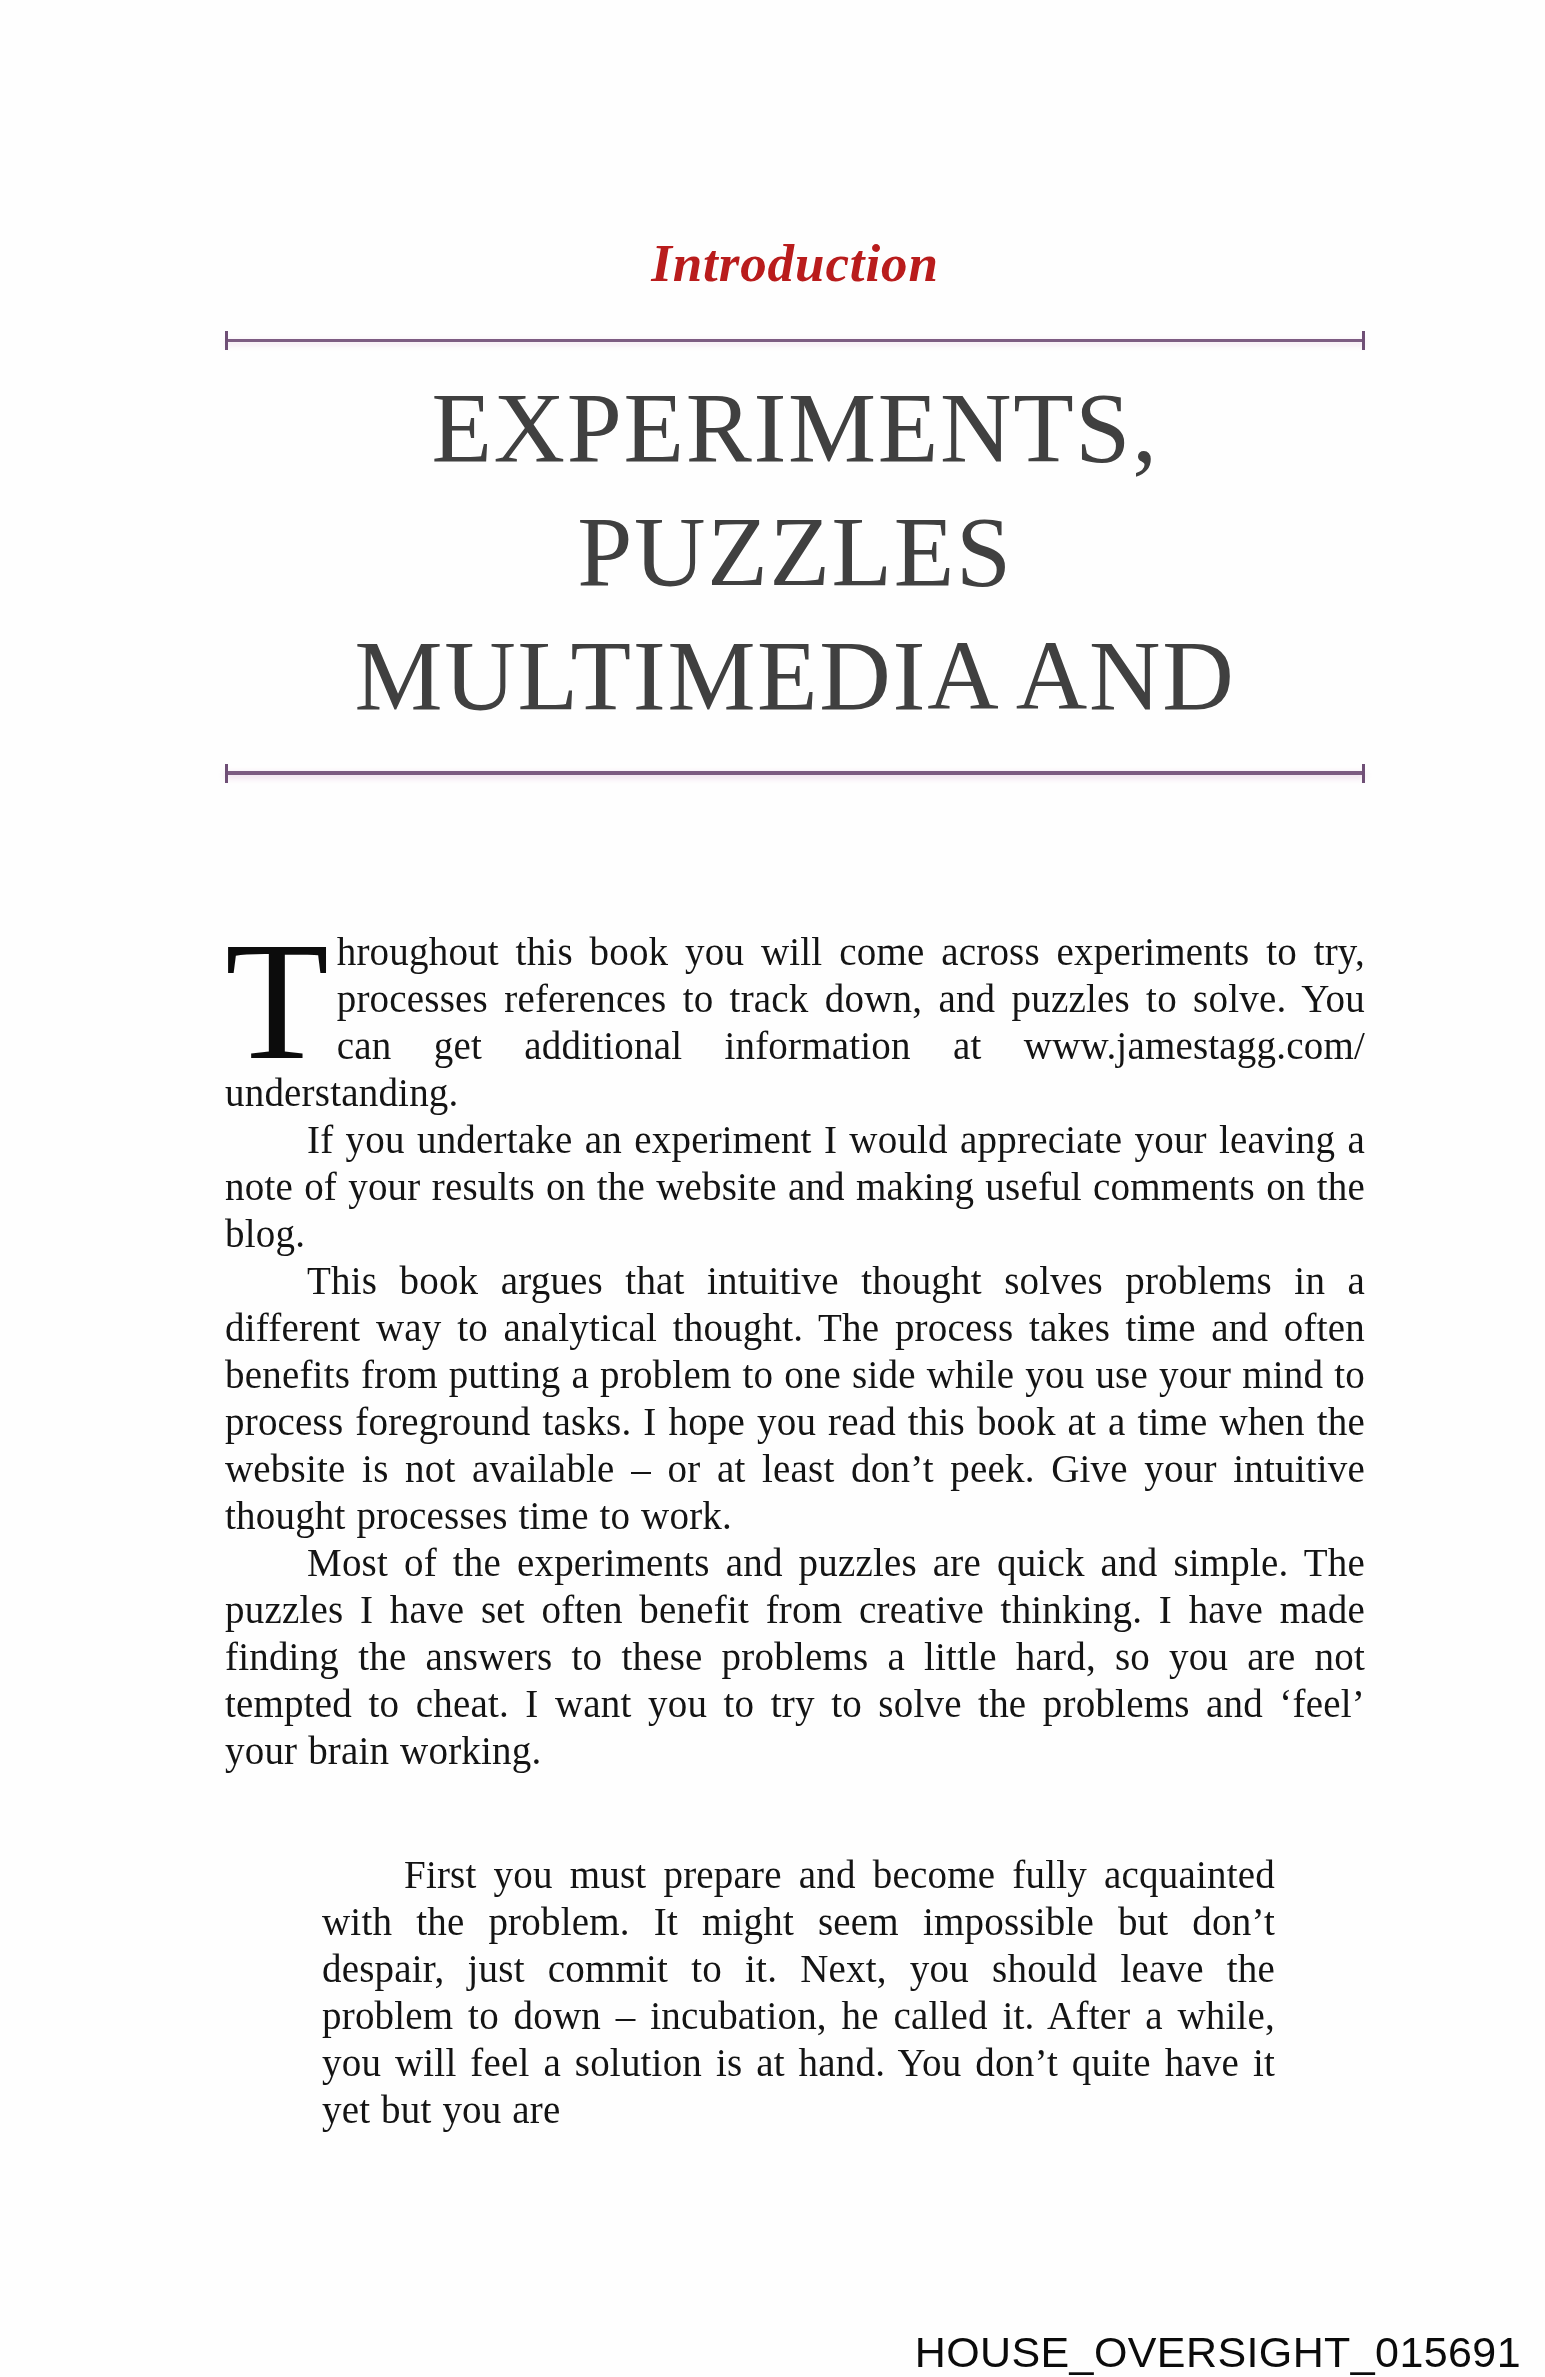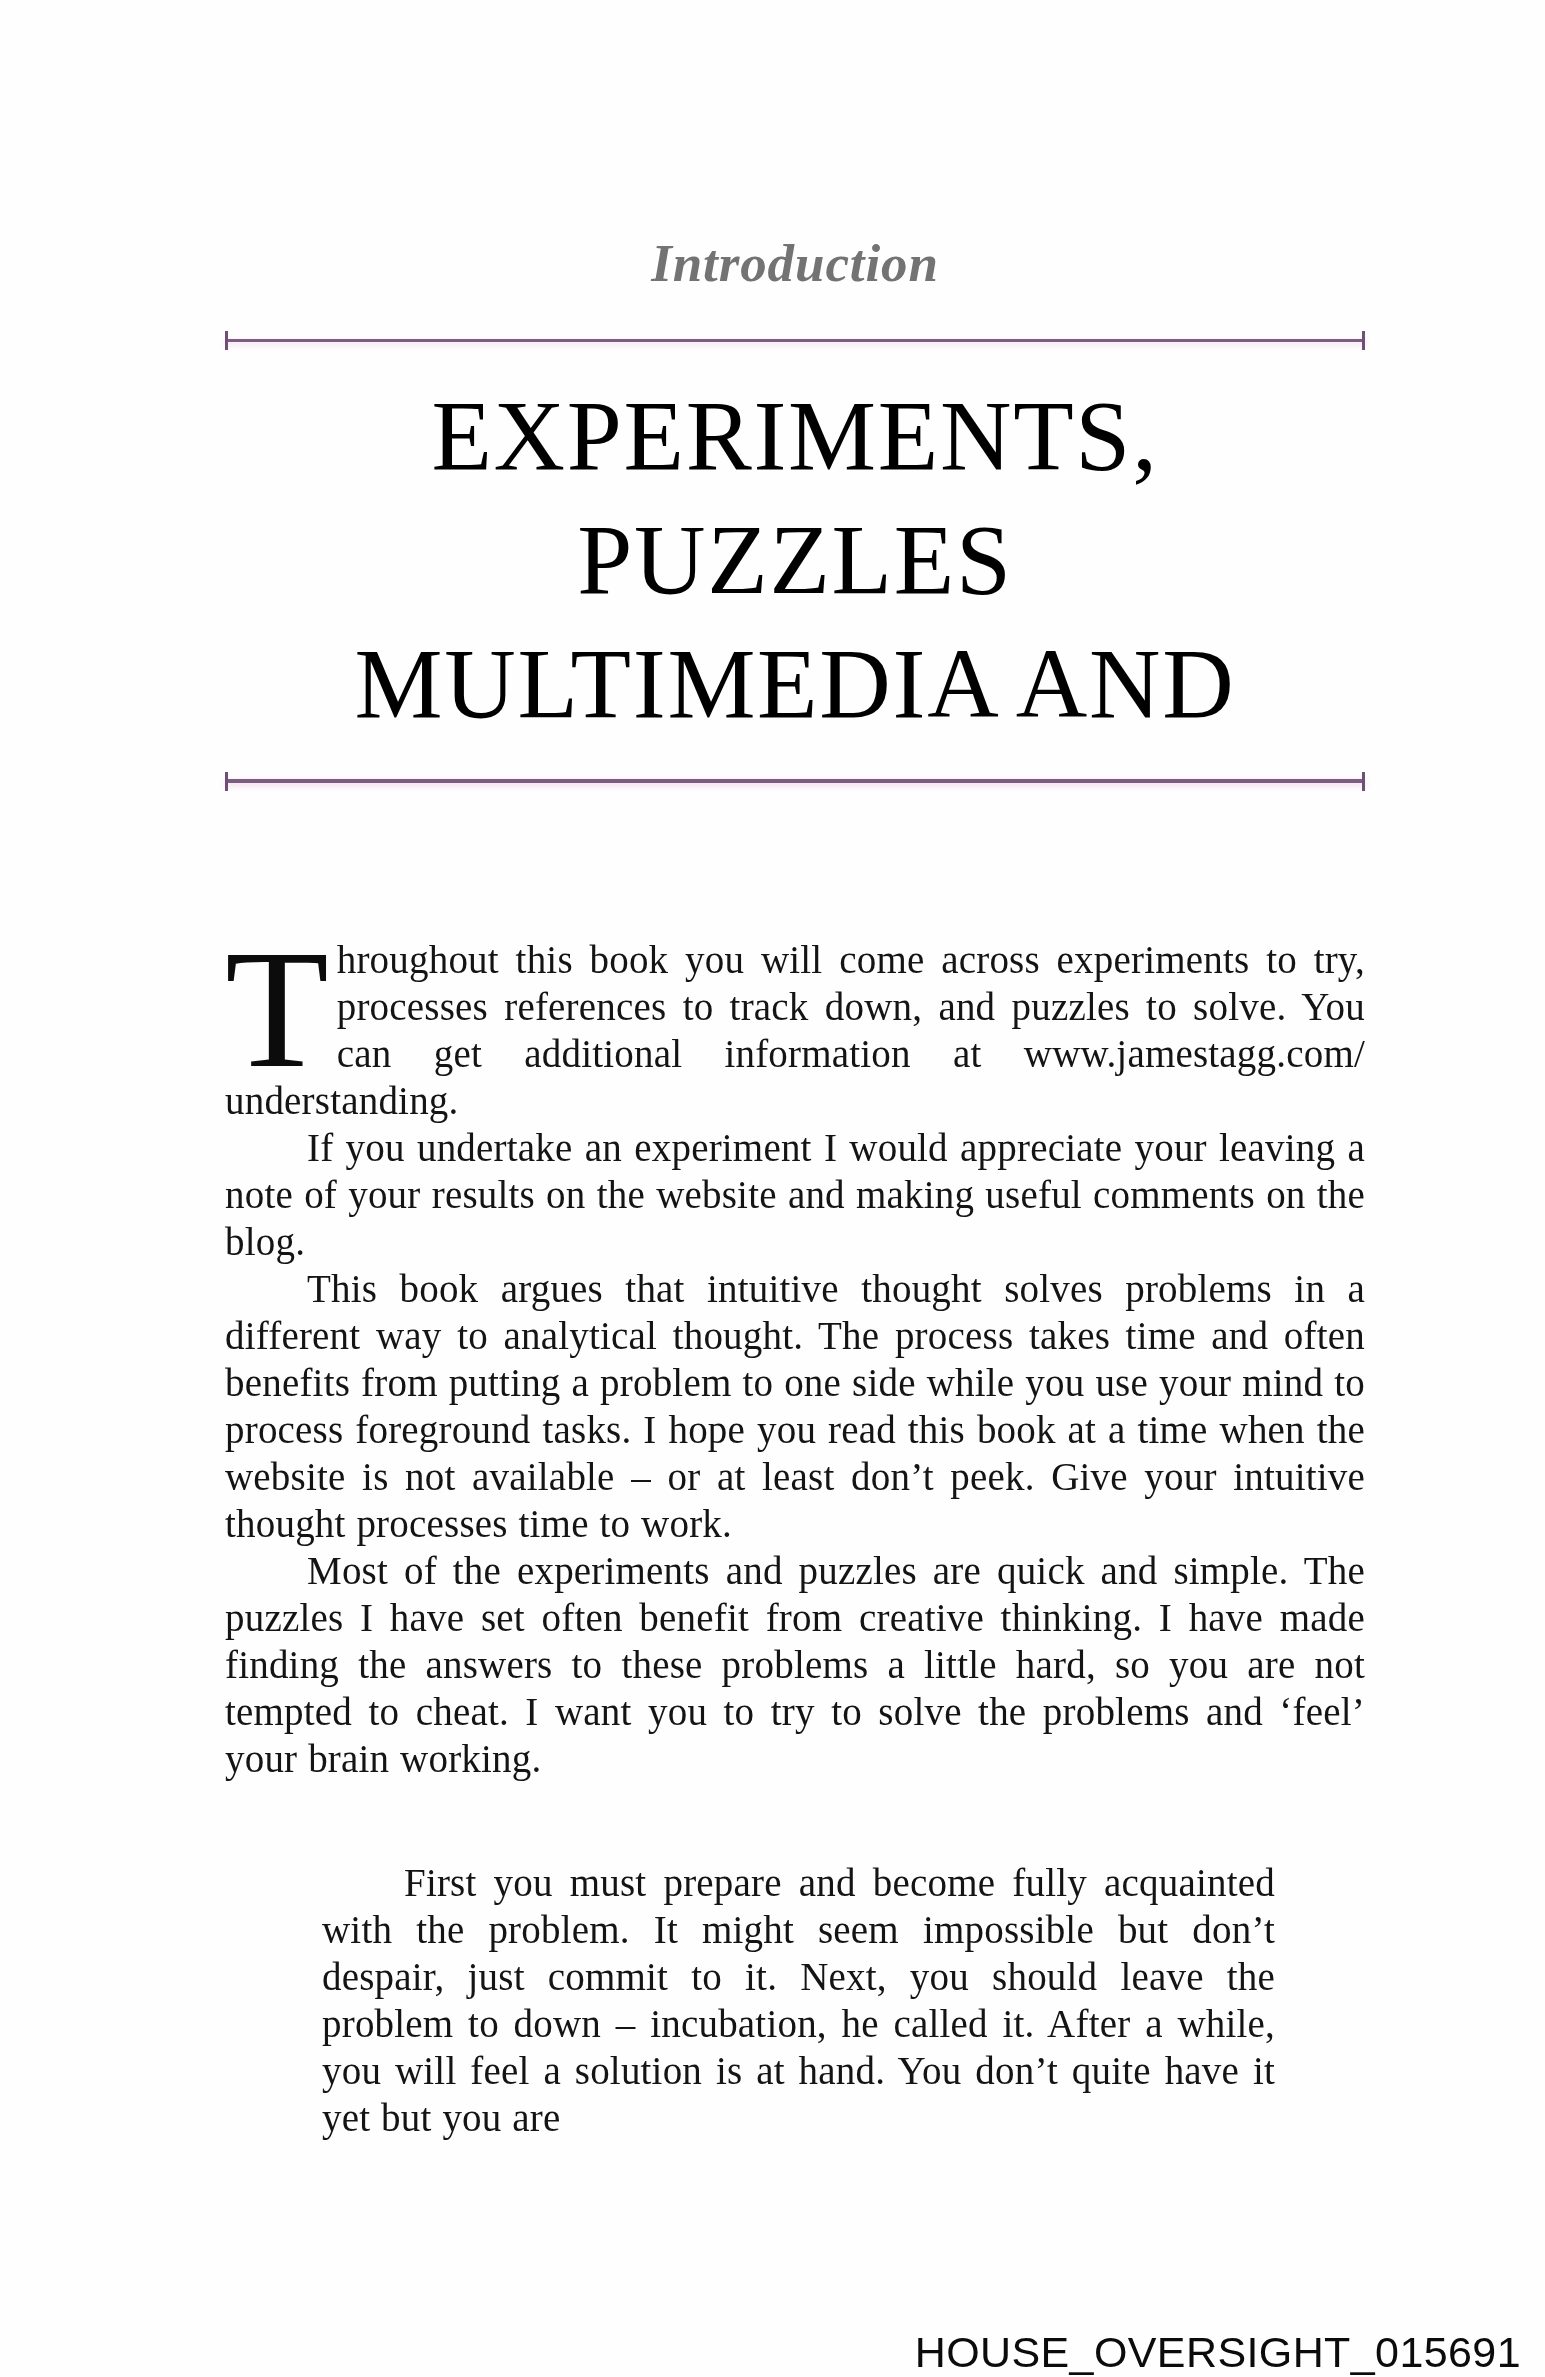--- a/index.html
+++ b/index.html
@@ -23,48 +23,48 @@
   }
   
   .kicker {
     margin: 232px 0 0 0;
     text-align: center;
     font-size: 53px;
     line-height: 62px;
     font-style: italic;
     font-weight: bold;
     letter-spacing: 0.9px;
-    color: #737373;
+    color: #b91c1c;
   }
   .rule {
     position: relative;
     height: 3.4px;
     background: #7d5c82;
     box-shadow: 0 2.6px 6px rgba(214, 160, 205, 0.45);
   }
   .rule::before, .rule::after {
     content: "";
     position: absolute;
     top: -7.7px;
     width: 3.4px;
     height: 19px;
     background: #6f4f76;
   }
   .rule::before { left: 0; }
   .rule::after { right: 0; }
   .rule-top { margin-top: 45px; }
   .rule-bottom { margin-top: 33px; }
   .title {
-    margin: 32px 0 0 0;
+    margin: 24px 0 0 0;
     text-align: center;
     font-weight: normal;
     font-size: 99px;
     line-height: 124px;
     letter-spacing: 1.7px;
-    color: #000000;
+    color: #404040;
   }
   .title .title-line { display: block; }
   
   .body-text {
     margin-top: 153px;
     font-size: 39px;
     line-height: 47px;
     text-align: justify;
     letter-spacing: 0.2px;
     word-spacing: 0.9px;

